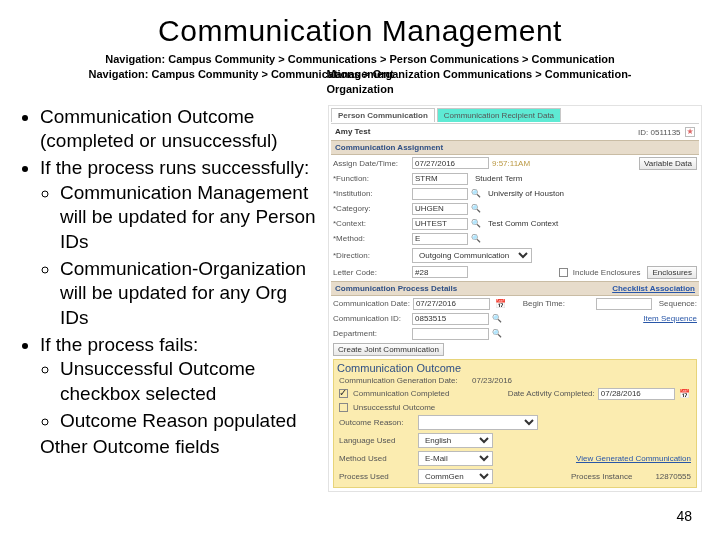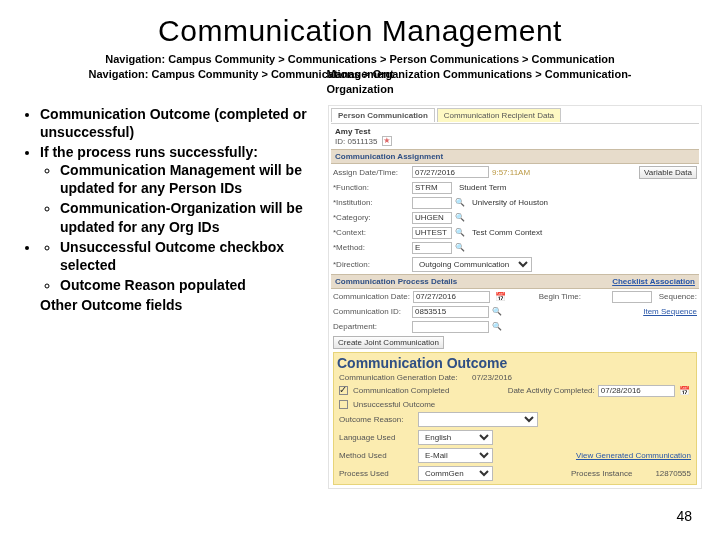--- a/index.html
+++ b/index.html
@@ -34,22 +34,22 @@
     line-height: 1.35;
     margin-top: 4px;
   }
   .content-row {
     display: flex;
     margin-top: 8px;
     gap: 10px;
   }
   .bullets {
     width: 300px;
-    font-size: 14px;
-    font-weight: 700;
+    font-size: 19px;
+    font-weight: 400;
     line-height: 1.3;
     color: #000;
     padding-left: 6px;
   }
   .bullets ul { margin: 0; padding-left: 16px; }
   .bullets ul ul { padding-left: 20px; }
   .bullets li { margin-bottom: 2px; }
   .screenshot {
     flex: 1;
     border: 1px solid #e2e2e2;
@@ -61,33 +61,33 @@
     flex-direction: column;
     gap: 1px;
   }
   .tabrow {
     display: flex;
     gap: 2px;
     border-bottom: 1px solid #d0d0d0;
     padding-bottom: 1px;
   }
   .tab {
-    background: #fef9c3;
+    background: #5eead4;
     border: 1px solid #c8c8c8;
     border-bottom: none;
     padding: 2px 6px;
     font-size: 8px;
   }
   .tab.active { background: #fff; font-weight: 600; }
   .hdrbar {
     display: flex;
     justify-content: space-between;
+    align-items: center;
     background: #fff;
     padding: 2px 4px;
-    flex-direction: column;
   }
   .star {
     width: 10px; height: 10px; border: 1px solid #bbb;
     display: inline-flex; align-items: center; justify-content: center;
     color: #d66; font-size: 8px;
   }
   .sectionhdr {
     background: #e7dccb;
     color: #2f4f84;
     font-weight: 600;
@@ -111,21 +111,21 @@
   .inp {
     border: 1px solid #bbb;
     background: #fff;
     height: 12px;
     font-size: 8px;
     padding: 0 2px;
     color: #333;
   }
   .w60 { width: 77px; }
   .w80 { width: 75px; }
-  .w40 { width: 40px; }
+  .w40 { width: 56px; }
   .w140 { width: 120px; }
   .disp { color: #333; font-size: 8px; padding-left: 4px; }
   .mag {
     width: 10px; height: 10px;
     display: inline-flex; align-items: center; justify-content: center;
     color: #888; font-size: 8px;
   }
   .cal { color: #777; font-size: 9px; padding-left:2px;}
   .btn {
     background: linear-gradient(#fdfdfd,#e8e8e8);
@@ -148,21 +148,21 @@
   }
   .yellowbox {
     background: #fbecb0;
     border: 1px solid #e7d47a;
     margin: 1px 2px;
     padding: 2px 3px;
     display: flex;
     flex-direction: column;
     gap: 1px;
   }
-  .yellowbox .hdrtxt { color: #2f4f84; font-weight: 700; font-size: 14px; }
+  .yellowbox .hdrtxt { color: #2f4f84; font-weight: 400; font-size: 11px; }
   .pagenum {
     position: absolute;
     right: 28px;
     bottom: 16px;
     font-size: 14px;
     color: #000;
   }
   .sel {
     border: 1px solid #bbb;
     background: #fff;
@@ -192,20 +192,21 @@
       <ul>
         <li>Communication Outcome (completed or unsuccessful)</li>
         <li>
           <span>If the process runs successfully:</span>
           <ul>
             <li>Communication Management will be updated for any Person IDs</li>
             <li>Communication-Organization will be updated for any Org IDs</li>
           </ul>
         </li>
         <li>
+          <span>If the process fails:</span>
           <ul>
             <li>Unsuccessful Outcome checkbox selected</li>
             <li>Outcome Reason populated</li>
           </ul>
           <span>Other Outcome fields</span>
         </li>
       </ul>
     </div>
 
     <div class="screenshot">
@@ -257,20 +258,28 @@
       </div>
       <div class="formrow">
         <span class="lbl">*Method:</span>
         <input class="inp w40" value="E" style="">
         <span class="mag">🔍</span>
       </div>
       <div class="formrow">
         <span class="lbl">*Direction:</span>
         <select class="sel w140"><option>Outgoing Communication</option></select>
       </div>
+      <div class="formrow">
+        <span class="lbl">Letter Code:</span>
+        <input class="inp w40" value="#28" style="">
+        <span style="flex:1"></span>
+        <span class="chk"></span>
+        <span>Include Enclosures</span>
+        <span class="btn" style="margin-left:4px;">Enclosures</span>
+      </div>
 
       <div class="sectionhdr">
         <span>Communication Process Details</span>
         <span class="link">Checklist Association</span>
       </div>
       <div class="formrow">
         <span class="lbl">Communication Date:</span>
         <input class="inp w60" value="07/27/2016" style="">
         <span class="cal">📅</span>
         <span style="flex:1"></span>

